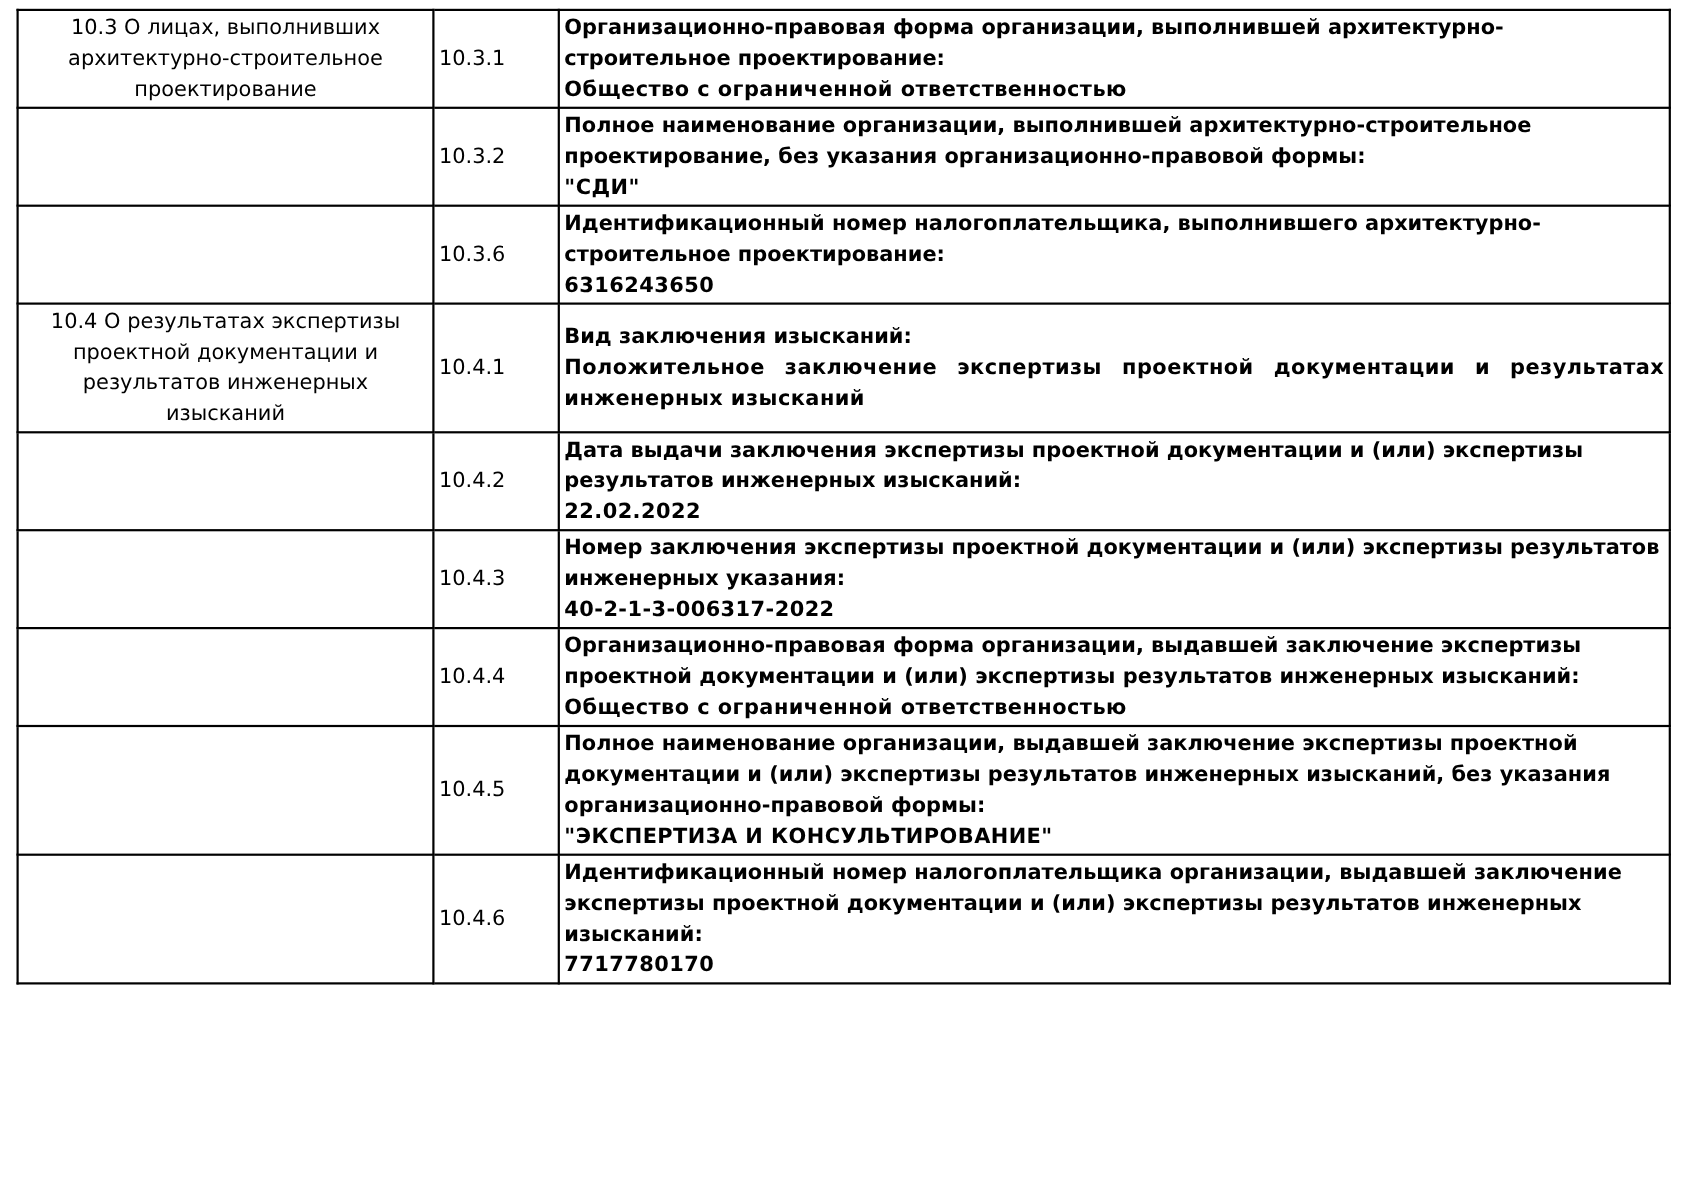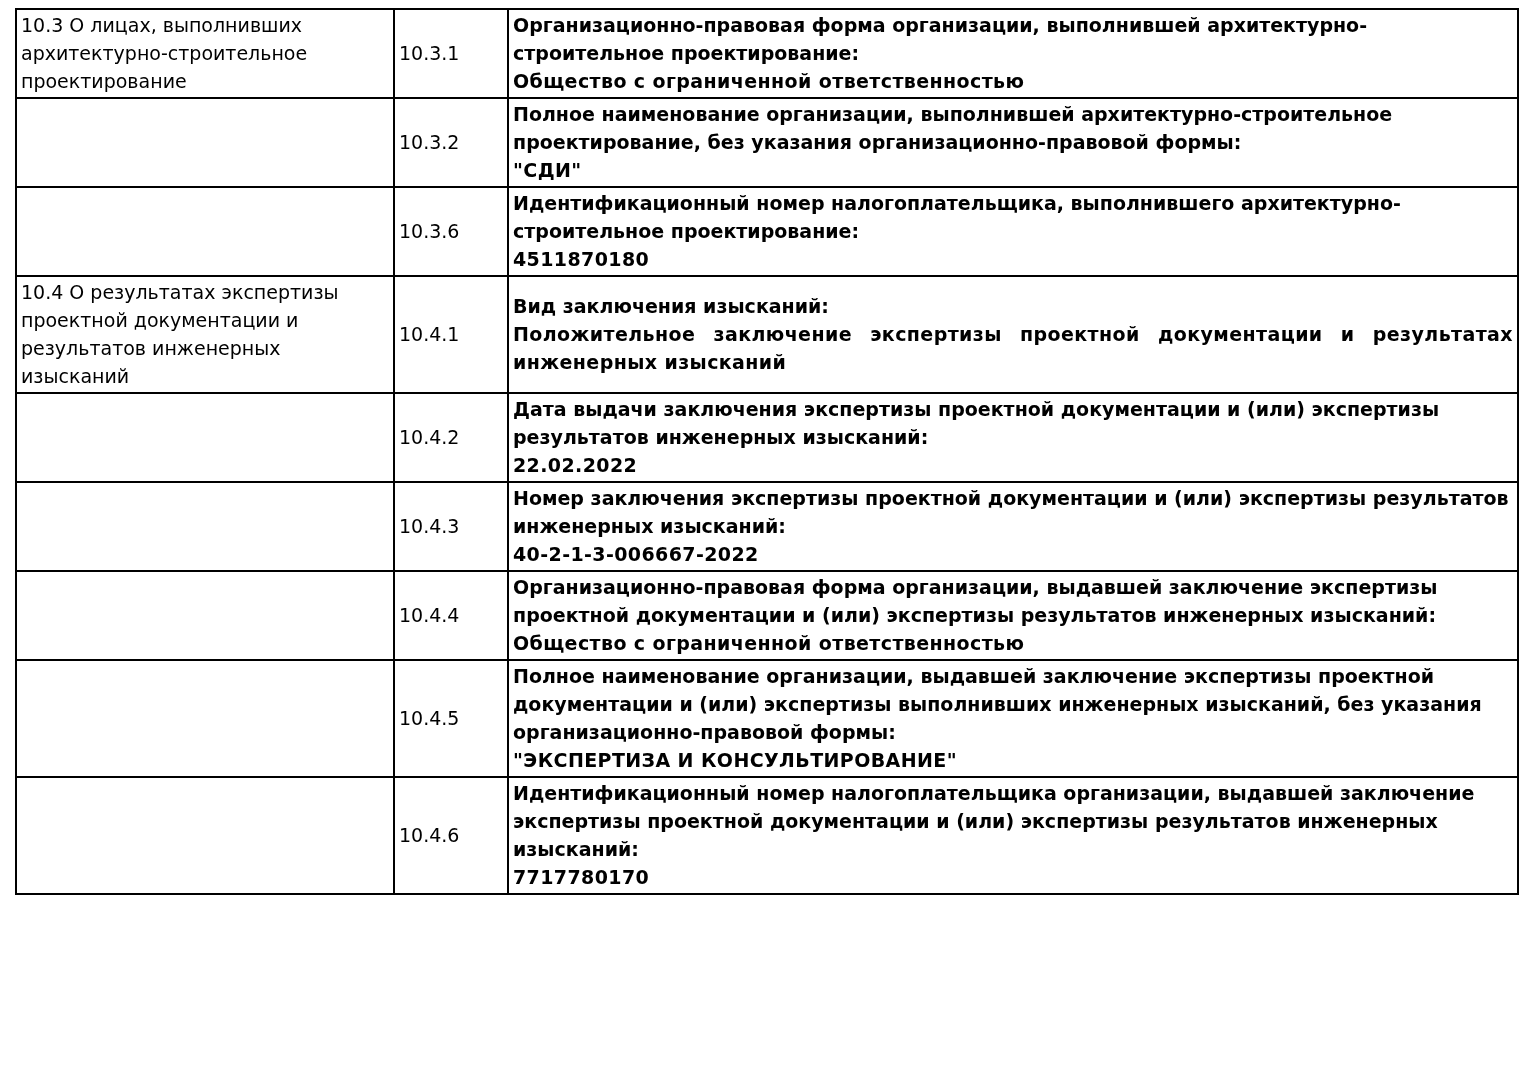--- a/index.html
+++ b/index.html
@@ -21,21 +21,21 @@
     width: 1498px;
   }
   table.decl td {
     border: 2px solid #000000;
     vertical-align: middle;
     padding: 1px 4px 2px 4px;
     font-size: 19px;
     line-height: 28px;
     overflow: hidden;
   }
-  td.col-section { width: 368px; vertical-align: top; }
+  td.col-section { width: 368px; vertical-align: top; text-align: center; }
   td.col-num     { width: 104px; padding-left: 6px; }
   td.col-content { width: 1000px; }
   .field-label { font-weight: bold; }
   .field-value {
     font-weight: bold;
     letter-spacing: 0.4px;
     text-align: justify;
   }
   .field-value:empty { display: none; }
 </style>
@@ -75,21 +75,21 @@
 
   <tr>
     <td class="col-section">
       <span></span>
     </td>
     <td class="col-num">
       <span>10.3.6</span>
     </td>
     <td class="col-content">
       <div class="field-label">Идентификационный номер налогоплательщика, выполнившего архитектурно-строительное проектирование:</div>
-      <div class="field-value">4511870180</div>
+      <div class="field-value">6316243650</div>
     </td>
   </tr>
 
   <tr>
     <td class="col-section">
       <span>10.4 О результатах экспертизы проектной документации и результатов инженерных изысканий</span>
     </td>
     <td class="col-num">
       <span>10.4.1</span>
     </td>
@@ -113,22 +113,22 @@
   </tr>
 
   <tr>
     <td class="col-section">
       <span></span>
     </td>
     <td class="col-num">
       <span>10.4.3</span>
     </td>
     <td class="col-content">
-      <div class="field-label">Номер заключения экспертизы проектной документации и (или) экспертизы результатов инженерных изысканий:</div>
-      <div class="field-value">40-2-1-3-006667-2022</div>
+      <div class="field-label">Номер заключения экспертизы проектной документации и (или) экспертизы результатов инженерных указания:</div>
+      <div class="field-value">40-2-1-3-006317-2022</div>
     </td>
   </tr>
 
   <tr>
     <td class="col-section">
       <span></span>
     </td>
     <td class="col-num">
       <span>10.4.4</span>
     </td>
@@ -139,21 +139,21 @@
   </tr>
 
   <tr>
     <td class="col-section">
       <span></span>
     </td>
     <td class="col-num">
       <span>10.4.5</span>
     </td>
     <td class="col-content">
-      <div class="field-label">Полное наименование организации, выдавшей заключение экспертизы проектной документации и (или) экспертизы выполнивших инженерных изысканий, без указания организационно-правовой формы:</div>
+      <div class="field-label">Полное наименование организации, выдавшей заключение экспертизы проектной документации и (или) экспертизы результатов инженерных изысканий, без указания организационно-правовой формы:</div>
       <div class="field-value">"ЭКСПЕРТИЗА И КОНСУЛЬТИРОВАНИЕ"</div>
     </td>
   </tr>
 
   <tr>
     <td class="col-section">
       <span></span>
     </td>
     <td class="col-num">
       <span>10.4.6</span>

